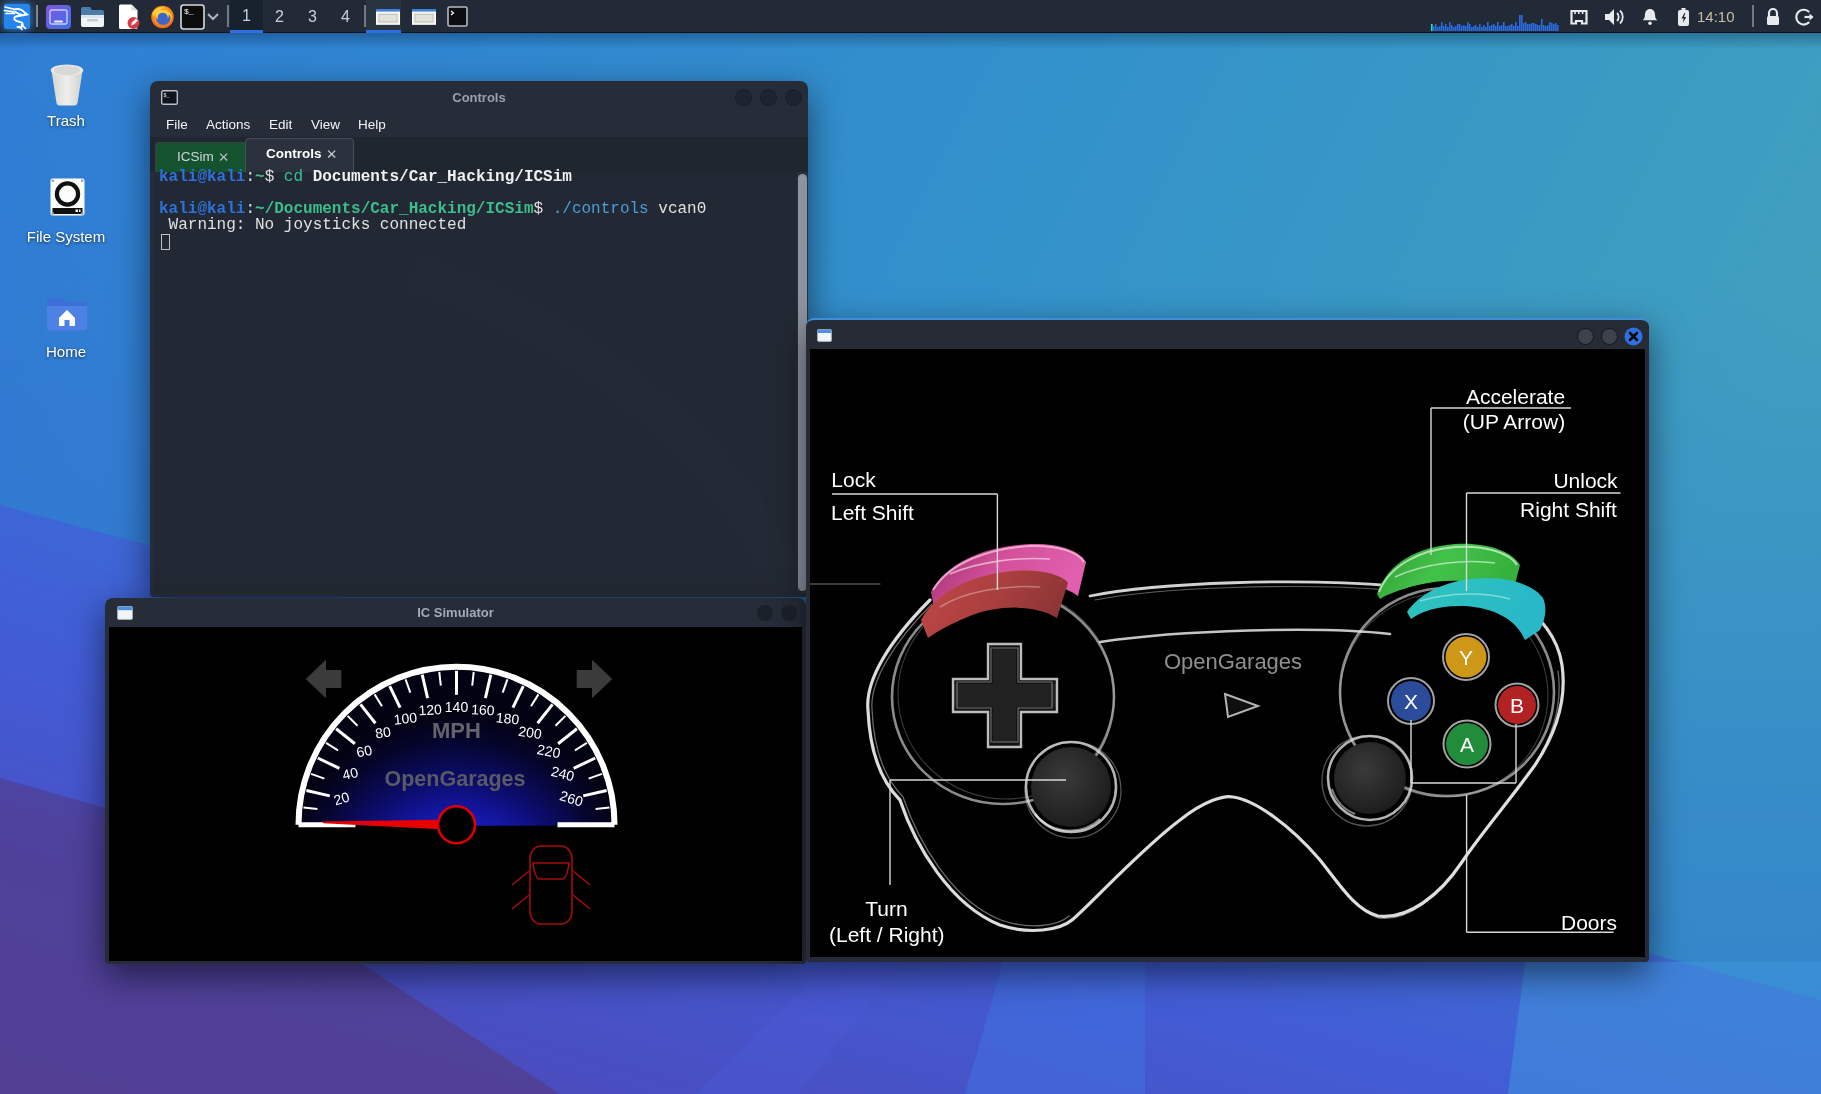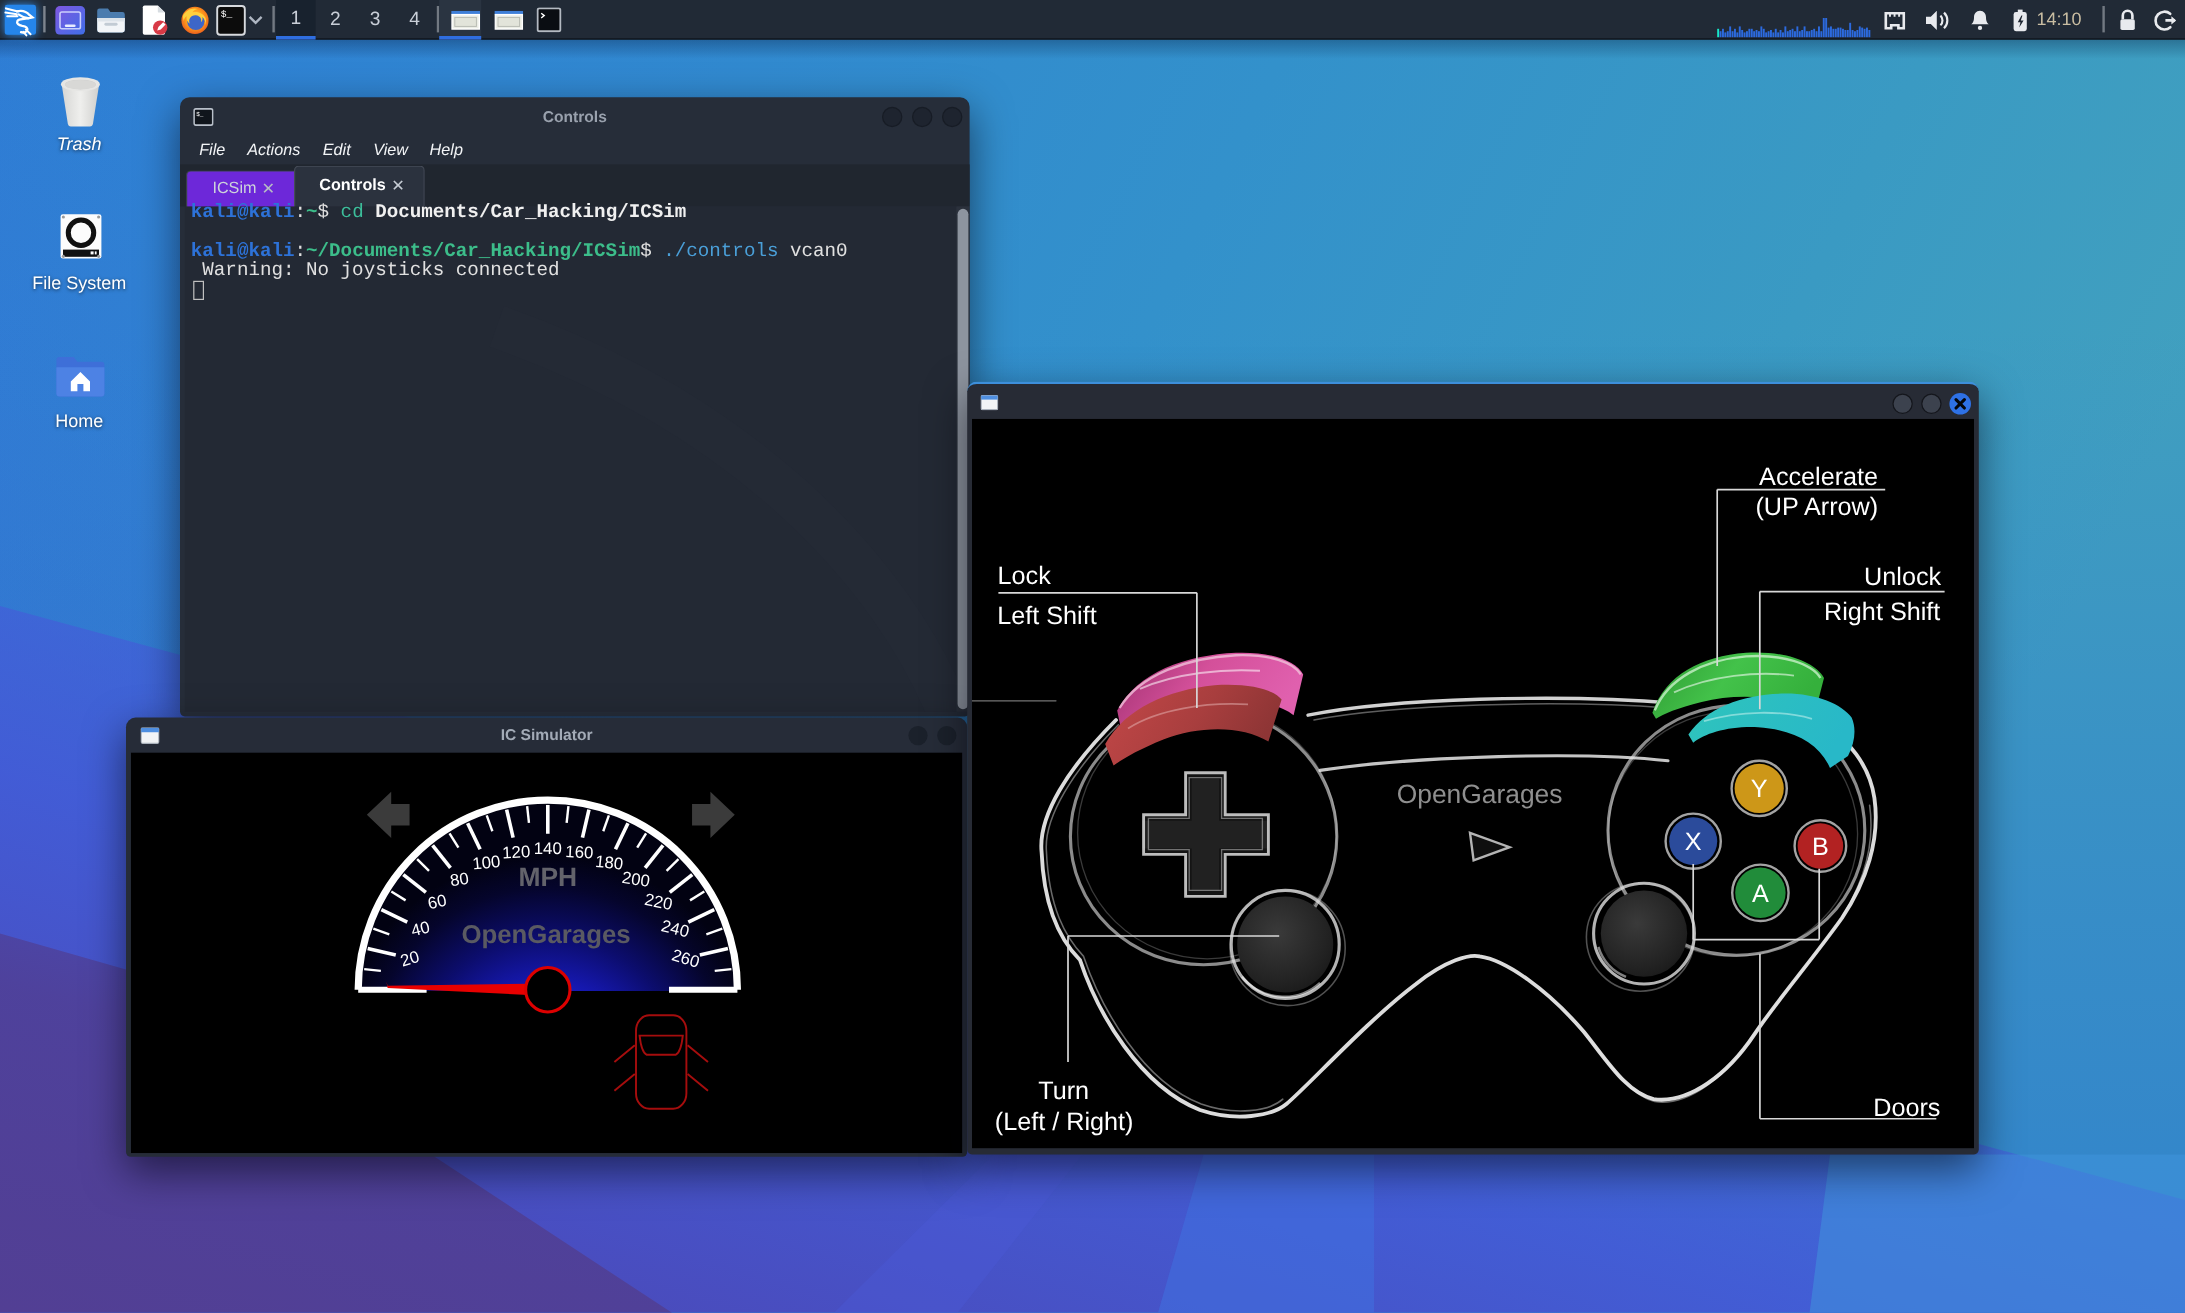--- a/index.html
+++ b/index.html
@@ -75,21 +75,21 @@
       <stop offset="0" stop-color="#d6d6d4"></stop>
           <stop offset="0.5" stop-color="#efefed"></stop>
       <stop offset="1" stop-color="#cfcfcd"></stop>
         </linearGradient>
       </defs>
     <path d="M3.5,9 L8.5,41 q0.4,2.4 2.6,2.4 h15.8 q2.2,0 2.6,-2.4 L34.5,9 Z" fill="url(#trg)"></path>
     <ellipse cx="19" cy="8.2" rx="16.2" ry="5.8" fill="#e6e6e4"></ellipse>
     <ellipse cx="19" cy="8.4" rx="12.8" ry="4" fill="#cccccb"></ellipse>
     <ellipse cx="19" cy="8.6" rx="12.8" ry="4" fill="#d8d8d6"></ellipse>
   </svg>
-  <div class="deskicon" style="left:16px;top:112px;width:100px;font-style:italic;">Trash</div>
+  <div class="deskicon" style="left:16px;top:112px;width:100px;">Trash</div>
 
   <svg class="abs" style="left:50px;top:178px" width="35" height="41" viewBox="0 0 35 41">
     <rect x="0.5" y="0.5" width="34" height="37" rx="2" fill="#fcfcfc"></rect>
     <circle cx="17.5" cy="16" r="10.6" fill="none" stroke="#111" stroke-width="4.2"></circle>
     <rect x="2.5" y="30" width="30" height="6" fill="#111"></rect>
     <rect x="25.5" y="31.5" width="2.5" height="2.5" fill="#fff"></rect>
     <rect x="29" y="31.5" width="1.5" height="2.5" fill="#fff"></rect>
     <circle cx="2.8" cy="2.8" r="1.3" fill="#9a9a9a"></circle>
       <circle cx="32.2" cy="2.8" r="1.3" fill="#9a9a9a"></circle>
     <circle cx="2.8" cy="35.6" r="1.3" fill="#9a9a9a"></circle>
@@ -291,30 +291,30 @@
 
   <svg class="abs" style="left:11px;top:9px" width="17" height="15" viewBox="0 0 17 15">
     <rect x="0.7" y="0.7" width="15.6" height="13.6" rx="1.5" fill="#10151c" stroke="#b9c0ca" stroke-width="1.4"></rect>
     <text x="2.5" y="6.5" font-size="5" fill="#fff" font-family="Liberation Mono,monospace">$_</text>
   </svg>
   <div class="ttl" style="top:9px;font-size:13px;color:#99a1ad;">Controls</div>
   <div class="circbtn" style="left:585px;top:8px;width:17px;height:17px;background:#1e242f;border:1px solid #171c25;box-sizing:border-box;"></div>
   <div class="circbtn" style="left:610px;top:8px;width:17px;height:17px;background:#1e242f;border:1px solid #171c25;box-sizing:border-box;"></div>
   <div class="circbtn" style="left:635px;top:8px;width:17px;height:17px;background:#1e242f;border:1px solid #171c25;box-sizing:border-box;"></div>
 
-  <div class="abs" style="left:0;top:33px;width:658px;height:23px;color:#f2f4f6;font-size:13.5px;font-style:italic;">
+  <div class="abs" style="left:0;top:33px;width:658px;height:23px;color:#f2f4f6;font-size:13.5px;">
     <span class="abs" style="left:16px;top:3px">File</span>
     <span class="abs" style="left:56px;top:3px">Actions</span>
     <span class="abs" style="left:119px;top:3px">Edit</span>
     <span class="abs" style="left:161px;top:3px">View</span>
     <span class="abs" style="left:208px;top:3px">Help</span>
   </div>
 
   <div class="abs" style="left:0;top:56px;width:658px;height:35px;background:#20262f;">
-    <div class="abs" style="left:5px;top:5px;width:88px;height:30px;background:#6d28d9;border:1px solid #394049;border-bottom:none;border-radius:4px 4px 0 0;color:#cdd3da;font-size:13.5px;padding-left:16px;">
+    <div class="abs" style="left:5px;top:5px;width:88px;height:30px;background:#14532d;border:1px solid #394049;border-bottom:none;border-radius:4px 4px 0 0;color:#cdd3da;font-size:13.5px;padding-left:16px;">
       <span class="abs" style="left:21px;top:6px">ICSim</span>
       <span class="abs" style="left:62px;top:6px;color:#b6bcc4;">✕</span>
     </div>
     <div class="abs" style="left:95px;top:1px;width:107px;height:34px;background:#2b323e;border:1px solid #454c58;border-bottom:none;border-radius:4px 4px 0 0;color:#ffffff;font-size:13.5px;font-weight:bold;">
       <span class="abs" style="left:20px;top:7px">Controls</span>
       <span class="abs" style="left:80px;top:7px;font-weight:normal;color:#c6ccd4;">✕</span>
     </div>
   </div>
 
   <div class="abs" style="left:4px;top:91px;width:643px;height:421px;background:#232934;

